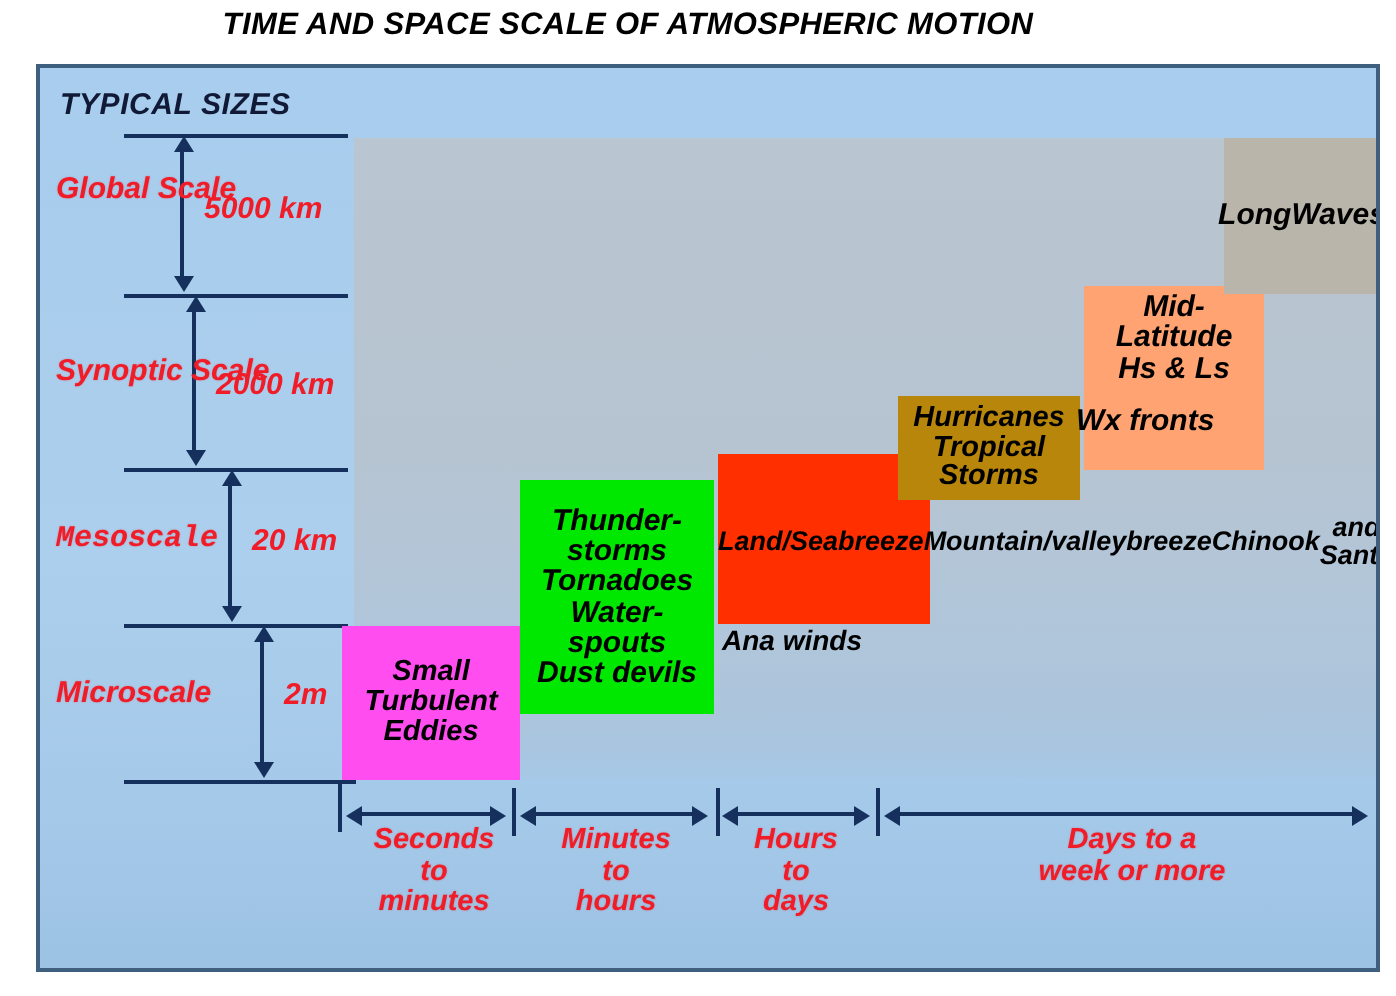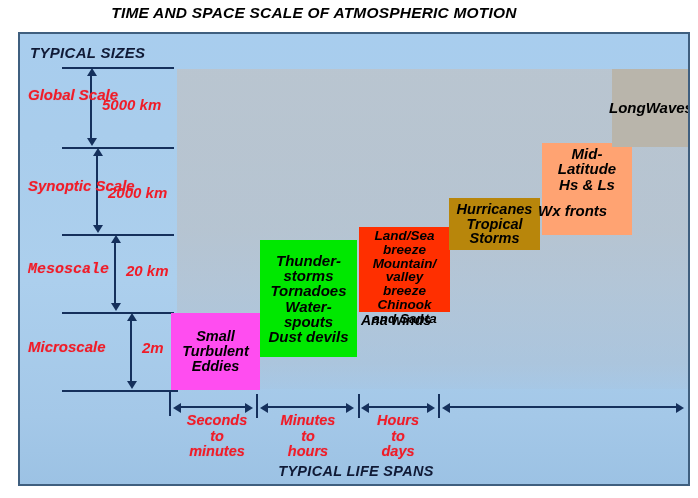--- a/index.html
+++ b/index.html
@@ -113,21 +113,21 @@
 
   <div class="phenbox" style="left:240px;top:206px;width:97px;height:117px;background:#00e800;font-size:15px;flex-direction:column;">
     <div>Thunder-</div>
     <div>storms</div>
     <div>Tornadoes</div>
     <div>Water-</div>
     <div>spouts</div>
     <div>Dust devils</div>
   </div>
 
-  <div class="phenbox" style="left:339px;top:193px;width:91px;height:85px;background:#ff2f00;font-size:13.5px;flex-direction:column;justify-content:flex-start;padding-top:2px;">
+  <div class="phenbox" style="left:339px;top:193px;width:106px;height:85px;background:#ff2f00;font-size:13.5px;justify-content:flex-start;padding-top:2px;">
     <div>Land/Sea</div>
     <div>breeze</div>
     <div>Mountain/</div>
     <div>valley</div>
     <div>breeze</div>
     <div>Chinook</div>
     <div>and Santa</div>
   </div>
   <div class="overflowtxt" style="left:341px;top:278px;font-size:14px;">Ana winds</div>
 
@@ -167,16 +167,19 @@
   <div class="axlabel" style="left:248px;top:379px;font-size:14.5px;width:80px;text-align:center;">
     <div>Minutes</div>
     <div>to</div>
     <div>hours</div>
   </div>
   <div class="axlabel" style="left:342px;top:379px;font-size:14.5px;width:72px;text-align:center;">
     <div>Hours</div>
     <div>to</div>
     <div>days</div>
   </div>
+  <div class="axlabel" style="left:466px;top:379px;font-size:14.5px;width:160px;text-align:center;">
+    <div>Days to a</div>
+    <div>week or more</div>
+  </div>
 
-  <div id="bottomcap" style="top:429px;">TYPICAL LIFE SPANS</div>
 
 </div>
 
 </body></html>

